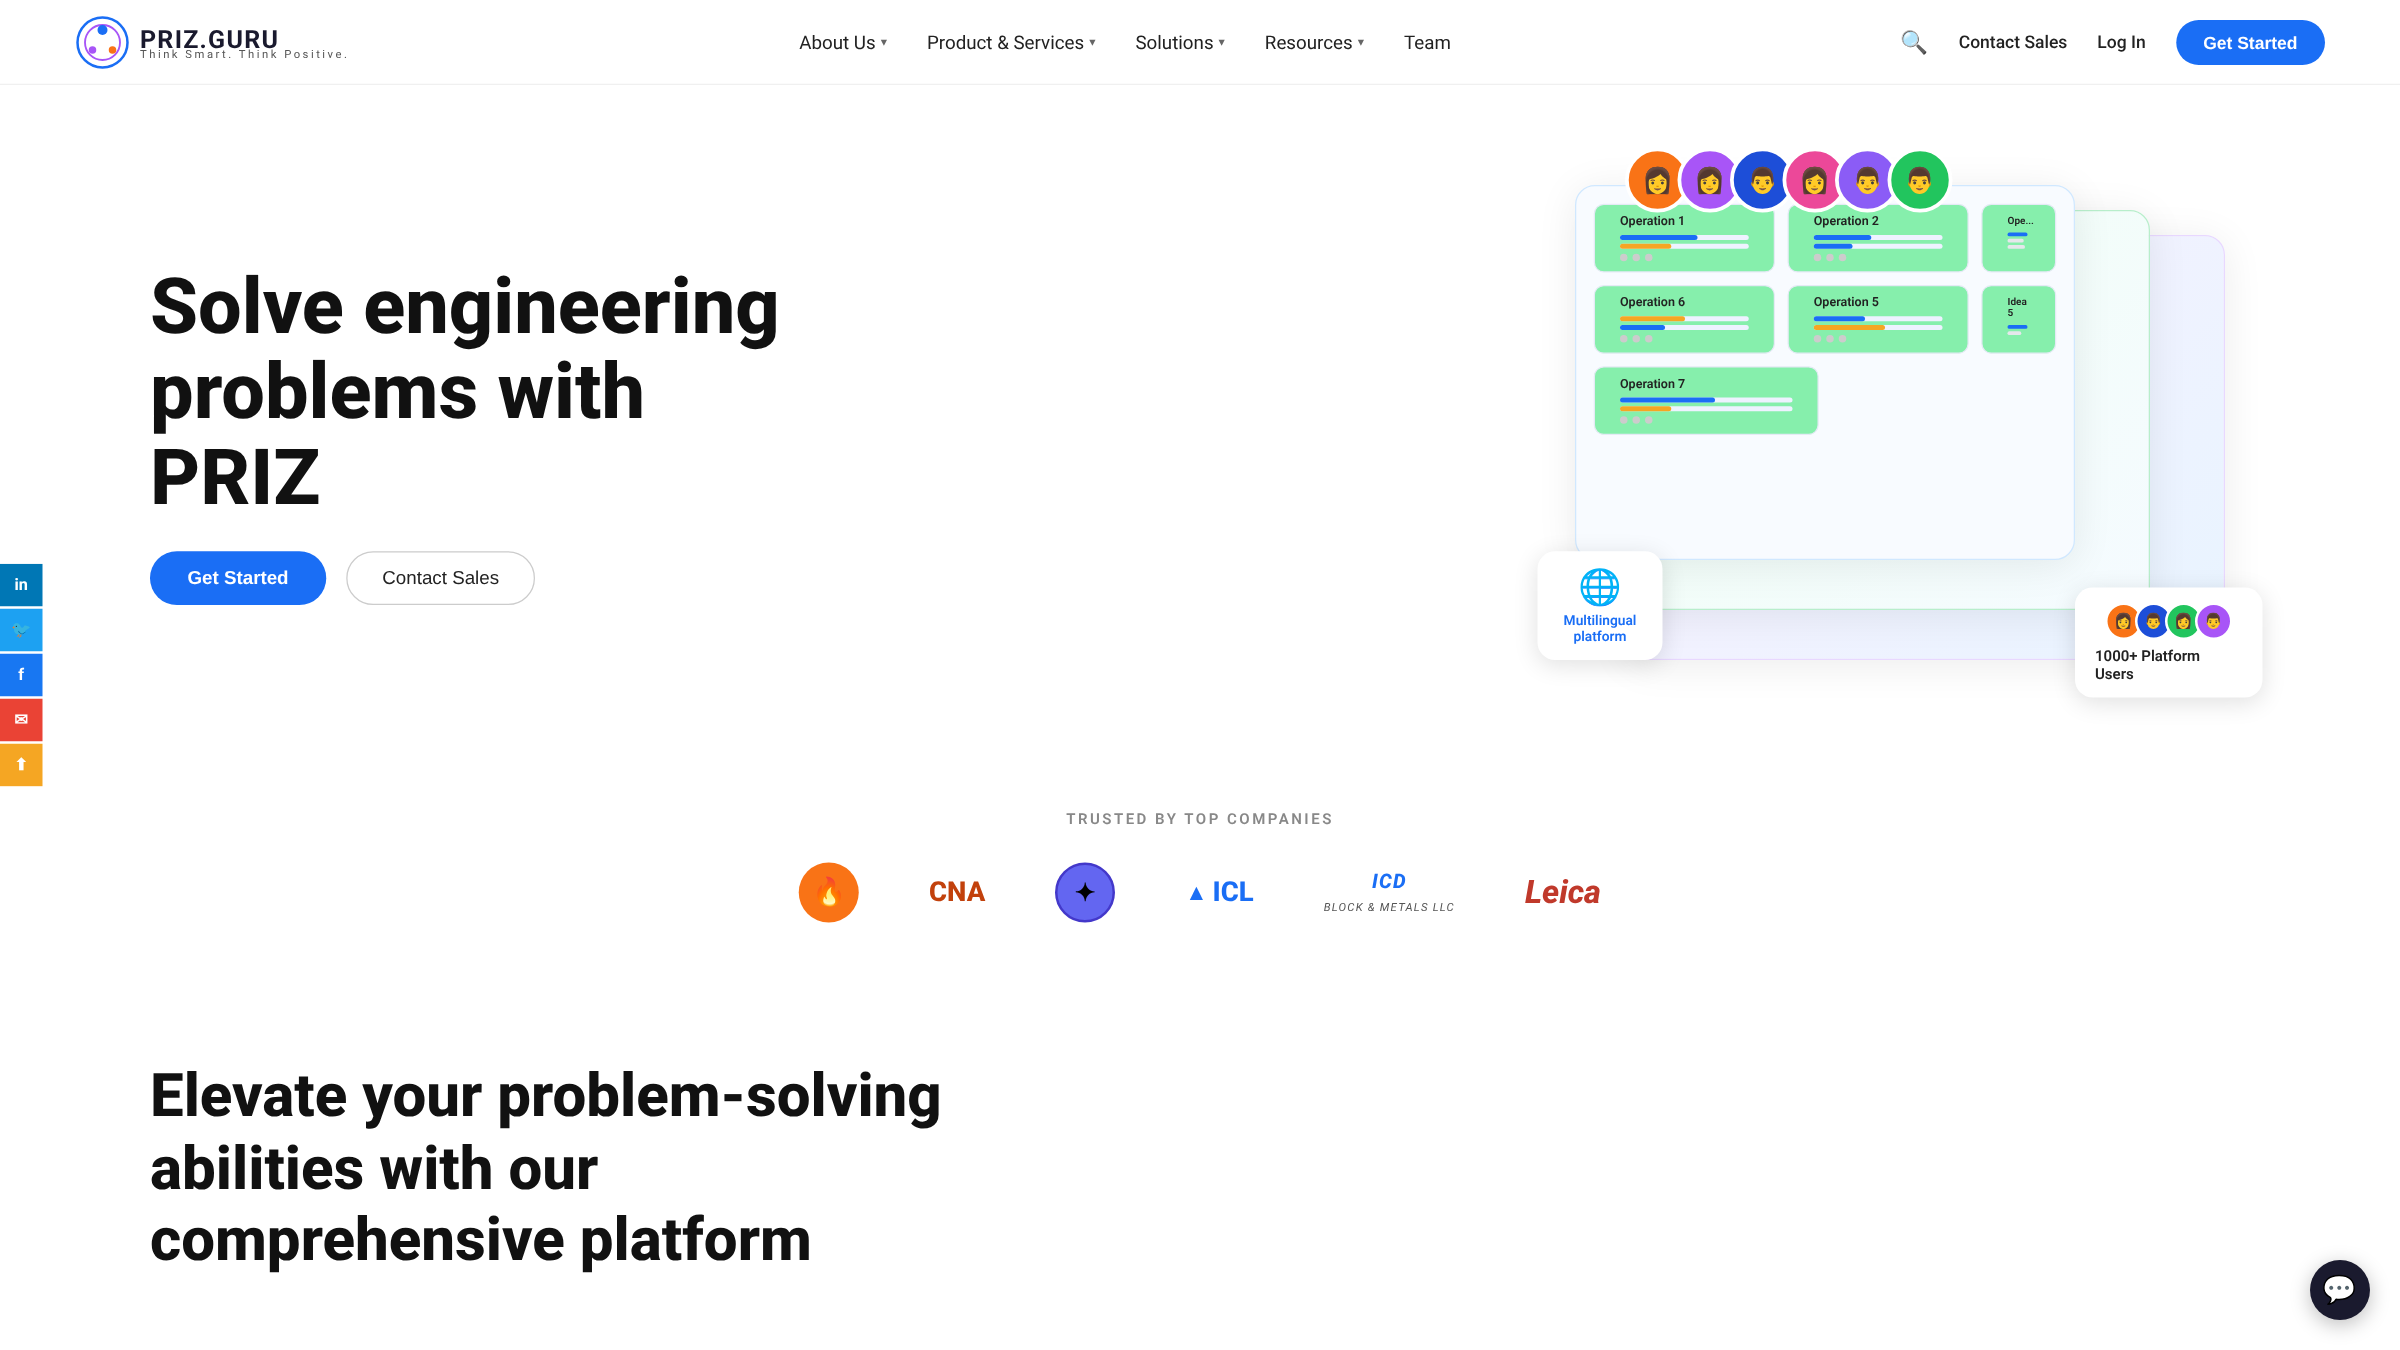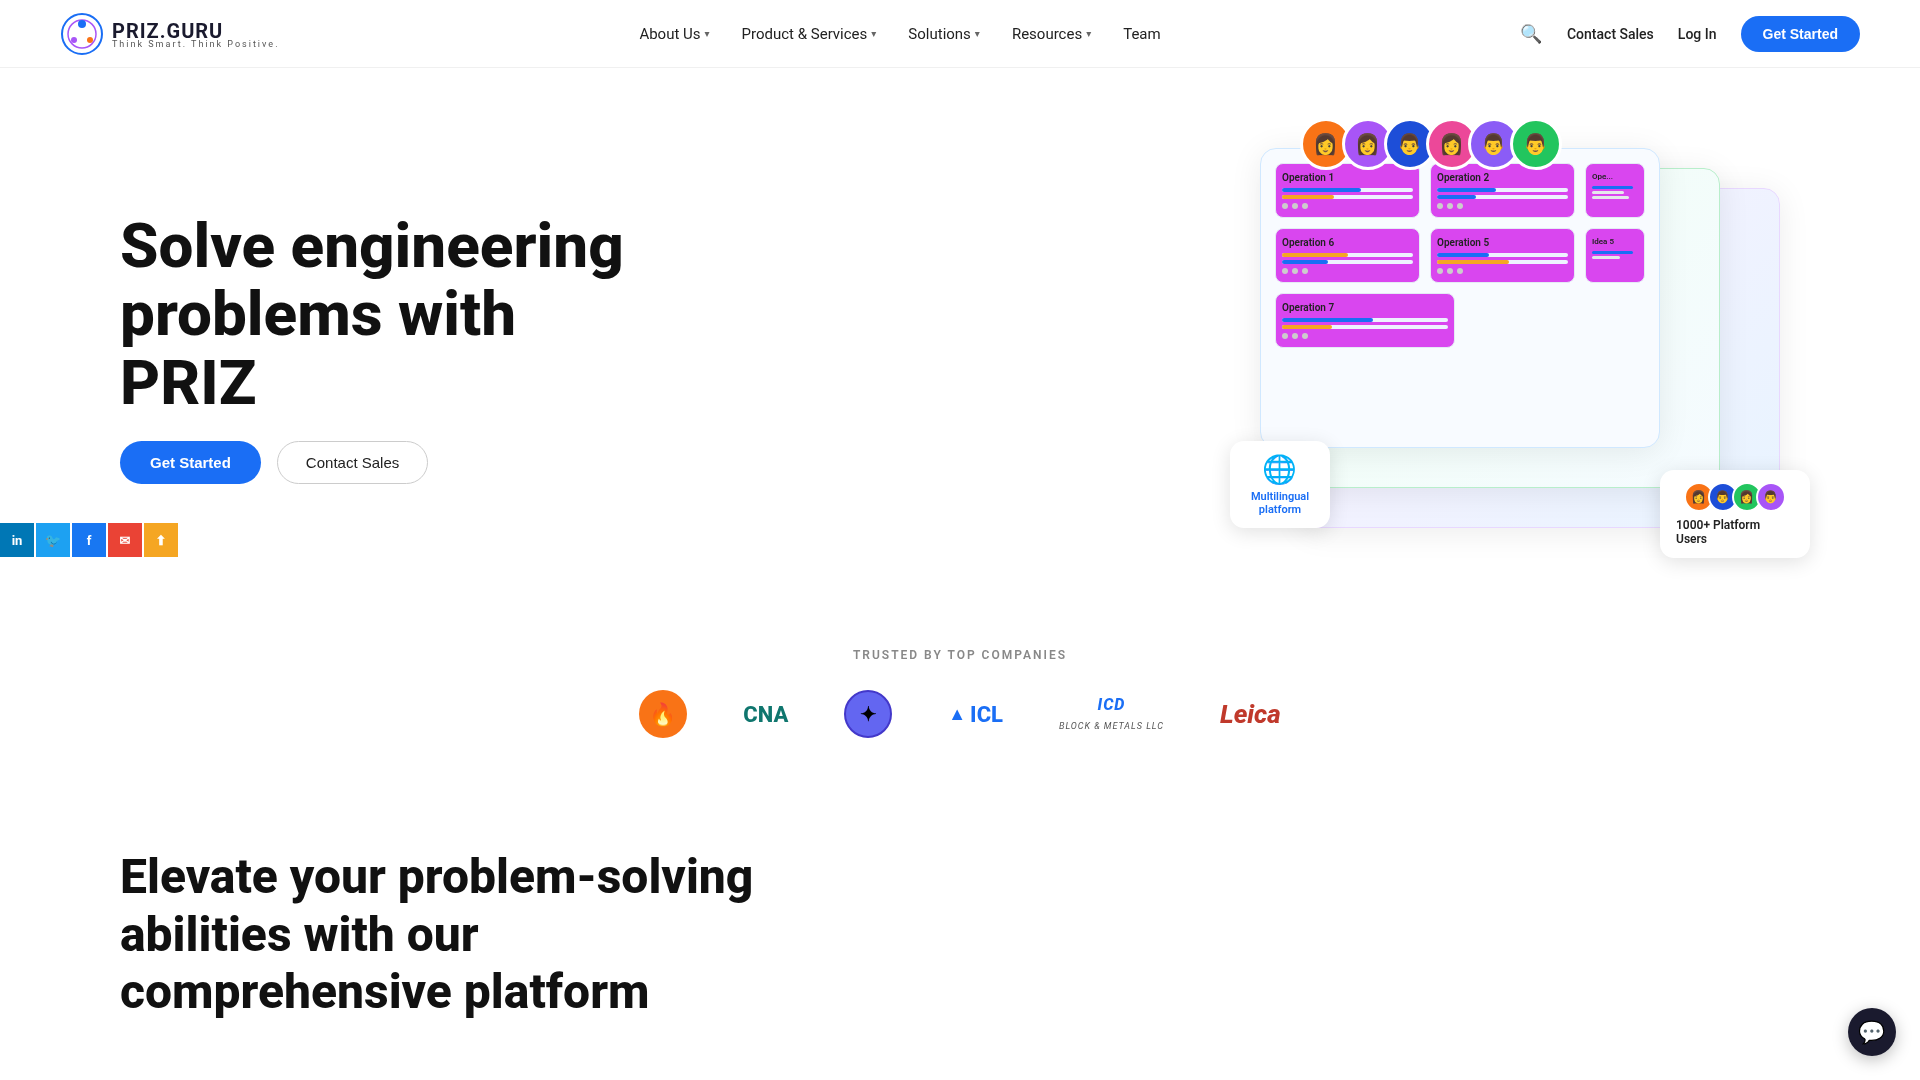--- a/index.html
+++ b/index.html
@@ -26,21 +26,21 @@
     .contact-sales { font-size: 14px; color: #222; cursor: pointer; font-weight: 500; }
     .login-btn { font-size: 14px; color: #222; cursor: pointer; font-weight: 500; }
     .get-started-btn {
       background: #1a6ef5; color: #fff; border: none; padding: 10px 22px;
       border-radius: 24px; font-size: 14px; font-weight: 600; cursor: pointer;
     }
 
     
     .social-sidebar {
       position: fixed; left: 0; top: 50%; transform: translateY(-50%);
-      display: flex; flex-direction: row; gap: 2px; z-index: 50;
+      display: flex; flex-direction: column; gap: 2px; z-index: 50;
     }
     .social-btn {
       width: 34px; height: 34px; display: flex; align-items: center; justify-content: center;
       font-size: 13px; color: #fff; cursor: pointer; font-weight: 700;
     }
     .social-linkedin { background: #0077b5; }
     .social-twitter { background: #1da1f2; }
     .social-facebook { background: #1877f2; }
     .social-email { background: #ea4335; }
     .social-share { background: #f5a623; }
@@ -90,22 +90,22 @@
     }
     .card-main {
       width: 400px; height: 300px; top: 20px; left: 20px;
       background: #f8fbff;
       border: 1.5px solid #d0e8ff;
       overflow: hidden; padding: 14px;
     }
 
     .op-row { display: flex; gap: 10px; margin-bottom: 10px; }
     .op-box {
-      background: #d946ef; border-radius: 8px; border: 1px solid #e5eaf5;
-      padding: 8px 6px; flex: 1; font-size: 10px;
+      background: #86efac; border-radius: 8px; border: 1px solid #e5eaf5;
+      padding: 8px 20px; flex: 1; font-size: 10px;
     }
     .op-title { font-size: 10px; font-weight: 600; color: #222; margin-bottom: 5px; }
     .op-bar-wrap { height: 4px; background: #eef2ff; border-radius: 4px; margin-bottom: 3px; }
     .op-bar { height: 4px; border-radius: 4px; background: #1a6ef5; }
     .op-bar.orange { background: #f5a623; }
     .op-dots { display: flex; gap: 4px; margin-top: 4px; align-items: center; font-size: 8px; color: #aaa; }
     .dot { width: 6px; height: 6px; border-radius: 50%; background: #ccc; }
 
     
     .avatar-group {
@@ -155,21 +155,21 @@
     .ua2 { background: #1d4ed8; }
     .ua3 { background: #22c55e; }
     .ua4 { background: #a855f7; }
     .badge-users-text { font-size: 12px; font-weight: 600; color: #222; }
 
     
     .trusted-section { text-align: center; padding: 40px 60px 50px; }
     .trusted-label { font-size: 12px; letter-spacing: 2px; color: #888; font-weight: 600; margin-bottom: 28px; }
     .logos-row { display: flex; align-items: center; justify-content: center; gap: 56px; flex-wrap: wrap; }
     .logo-item { font-size: 22px; font-weight: 800; cursor: pointer; }
-    .logo-cna { color: #0f766e; }
+    .logo-cna { color: #c2410c; }
     .logo-icl { color: #1a6ef5; display: flex; align-items: center; gap: 4px; }
     .logo-icd { color: #1a6ef5; font-size: 18px; font-style: italic; }
     .logo-leica { color: #c0392b; font-style: italic; font-size: 26px; }
     .logo-circle1 {
       width: 48px; height: 48px; border-radius: 50%; background: #f97316;
       display: flex; align-items: center; justify-content: center; font-size: 22px;
     }
     .logo-circle2 {
       width: 48px; height: 48px; border-radius: 50%; background: #6366f1;
       display: flex; align-items: center; justify-content: center; font-size: 18px;

